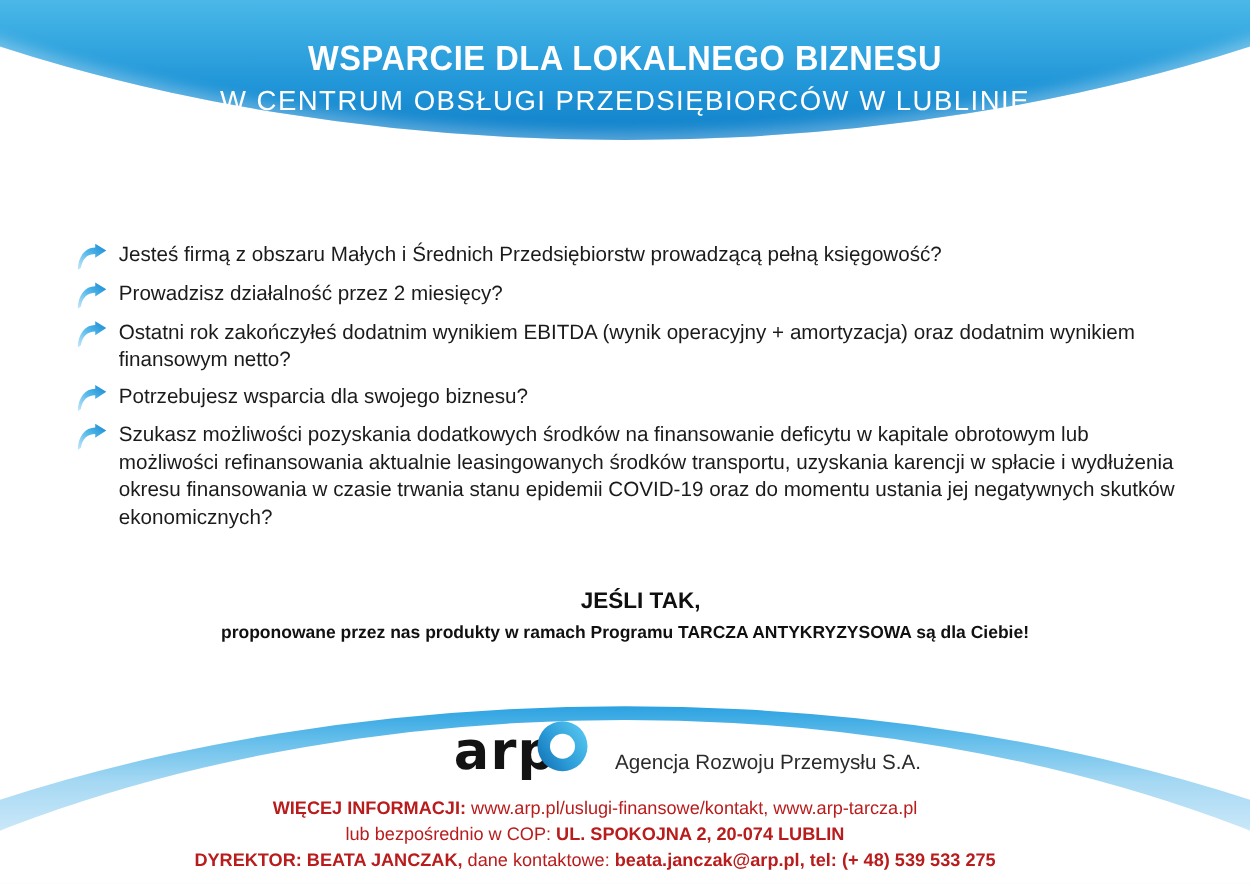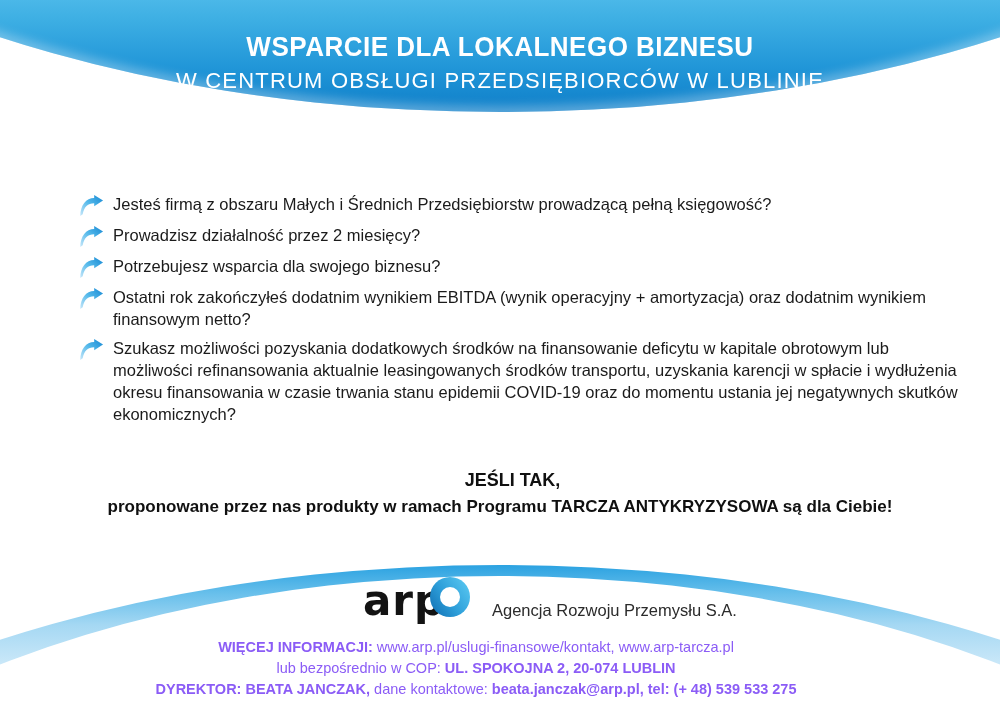--- a/index.html
+++ b/index.html
@@ -17,30 +17,30 @@
     position:absolute;top:31px;left:0;width:1000px;margin:0;text-align:center;
     color:#ffffff;font-size:28px;font-weight:bold;letter-spacing:.5px;
     transform:scaleX(.93);transform-origin:center;
   }
   .subtitle{
     position:absolute;top:68px;left:0;width:1000px;margin:0;text-align:center;
     color:#ffffff;font-size:22px;font-weight:normal;letter-spacing:1.2px;
   }
   
   .checklist{
-    position:absolute;top:193px;left:78px;width:886px;margin:0;padding:0;list-style:none;
+    position:absolute;top:193px;left:60px;width:886px;margin:0;padding:0;list-style:none;
     display:flex;flex-direction:column;gap:7px;
   }
   .check-item{display:flex;align-items:flex-start;}
   .bullet{flex:0 0 26px;margin-right:9px;margin-top:1px;line-height:0;}
   .item-text{font-size:16.5px;line-height:22px;color:#1b1b1b;}
   
   .cta{position:absolute;top:470px;left:0;width:1000px;text-align:center;color:#101010;}
   .cta-line1{font-size:18px;font-weight:bold;margin-bottom:6px;padding-left:25px;}
-  .cta-line2{font-size:17px;font-weight:bold;}
+  .cta-line2{font-size:14px;font-weight:bold;}
   
   .bottom-decor{position:absolute;inset:0;overflow:hidden;pointer-events:none;}
   .arc-fill{
     position:absolute;left:-450px;top:565px;width:1900px;height:1000px;border-radius:50%;
     background:linear-gradient(to bottom,#2ba2e1 0px,#67bfeb 28px,#a5d8f3 60px,#d4ecfa 110px,#ffffff 170px);
   }
   .arc-mask{
     position:absolute;left:-380px;top:576px;width:1760px;height:1000px;border-radius:50%;
     background:#ffffff;
   }
@@ -55,21 +55,21 @@
     position:absolute;left:430px;top:5px;width:40px;height:40px;border-radius:50%;
     background:linear-gradient(55deg,#0f6cb0 0%,#2d9ed9 45%,#5ecdf4 100%);
   }
   .logo-ring::after{
     content:"";position:absolute;left:10px;top:10px;width:20px;height:20px;border-radius:50%;background:#ffffff;
   }
   .logo-company{position:absolute;left:492px;top:29px;font-size:16.5px;color:#2b2b2b;}
   
   .footer{
     position:absolute;top:637px;left:0;width:952px;z-index:2;text-align:center;
-    color:#8b5cf6;font-size:14.5px;line-height:21px;
+    color:#b91c1c;font-size:14.5px;line-height:21px;
   }
   .footer b{font-weight:bold;}
 </style>
 </head>
 <body>
 
 <svg width="0" height="0" style="position:absolute" aria-hidden="true">
   <defs>
     <linearGradient id="arrowGrad" x1="1" y1="0" x2="0" y2="1">
       <stop offset="0" stop-color="#1587d3"></stop>
@@ -95,27 +95,27 @@
     <li class="check-item">
       <span class="bullet"><svg width="26" height="23" viewBox="0 0 27 23">
             <path d="M16.8 .6 L26 6.2 L16.8 12.2 L16.8 9.1 C10.2 9.2 6.2 12.9 4.9 20.6 L2.3 22.4 C2.5 11.2 8.4 3.7 16.8 3.7 Z" fill="url(#arrowGrad)"></path>
           </svg></span>
       <span class="item-text">Prowadzisz działalność przez 2 miesięcy?</span>
     </li>
     <li class="check-item">
       <span class="bullet"><svg width="26" height="23" viewBox="0 0 27 23">
             <path d="M16.8 .6 L26 6.2 L16.8 12.2 L16.8 9.1 C10.2 9.2 6.2 12.9 4.9 20.6 L2.3 22.4 C2.5 11.2 8.4 3.7 16.8 3.7 Z" fill="url(#arrowGrad)"></path>
           </svg></span>
-      <span class="item-text">Potrzebujesz wsparcia dla swojego biznesu?</span>
+      <span class="item-text">Ostatni rok zakończyłeś dodatnim wynikiem EBITDA (wynik operacyjny + amortyzacja) oraz dodatnim wynikiem finansowym netto?</span>
     </li>
     <li class="check-item">
       <span class="bullet"><svg width="26" height="23" viewBox="0 0 27 23">
             <path d="M16.8 .6 L26 6.2 L16.8 12.2 L16.8 9.1 C10.2 9.2 6.2 12.9 4.9 20.6 L2.3 22.4 C2.5 11.2 8.4 3.7 16.8 3.7 Z" fill="url(#arrowGrad)"></path>
           </svg></span>
-      <span class="item-text">Ostatni rok zakończyłeś dodatnim wynikiem EBITDA (wynik operacyjny + amortyzacja) oraz dodatnim wynikiem finansowym netto?</span>
+      <span class="item-text">Potrzebujesz wsparcia dla swojego biznesu?</span>
     </li>
     <li class="check-item">
       <span class="bullet"><svg width="26" height="23" viewBox="0 0 27 23">
             <path d="M16.8 .6 L26 6.2 L16.8 12.2 L16.8 9.1 C10.2 9.2 6.2 12.9 4.9 20.6 L2.3 22.4 C2.5 11.2 8.4 3.7 16.8 3.7 Z" fill="url(#arrowGrad)"></path>
           </svg></span>
       <span class="item-text">Szukasz możliwości pozyskania dodatkowych środków na finansowanie deficytu w kapitale obrotowym lub możliwości refinansowania aktualnie leasingowanych środków transportu, uzyskania karencji w spłacie i wydłużenia okresu finansowania w czasie trwania stanu epidemii COVID-19 oraz do momentu ustania jej negatywnych skutków ekonomicznych?</span>
     </li>
   </ul>
 
   <div class="cta">

